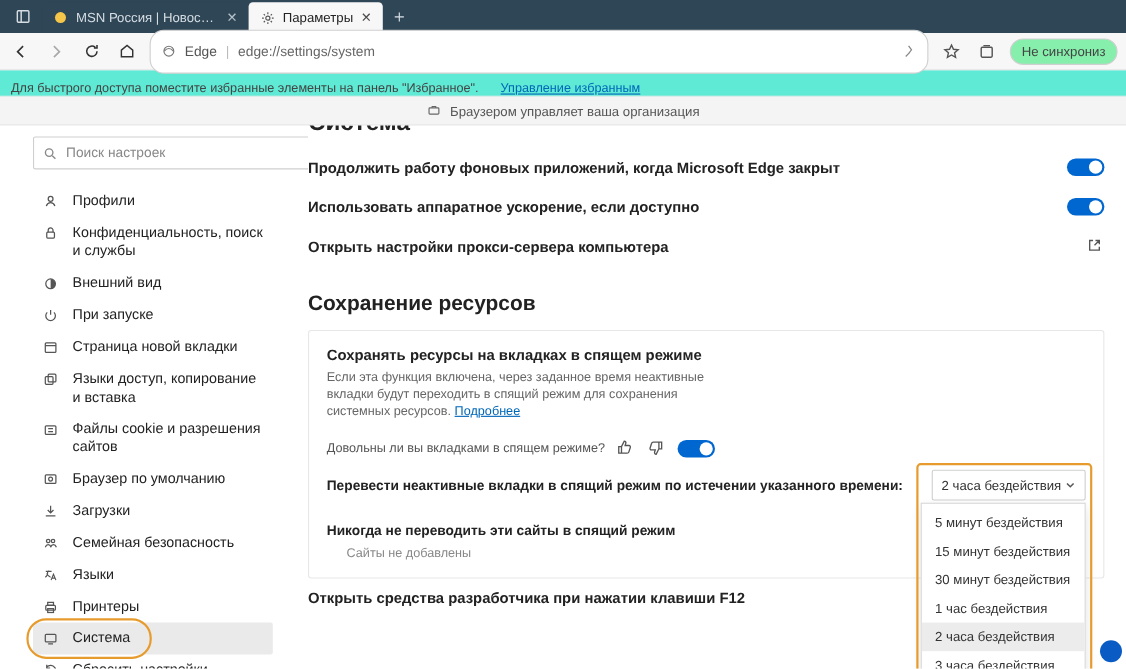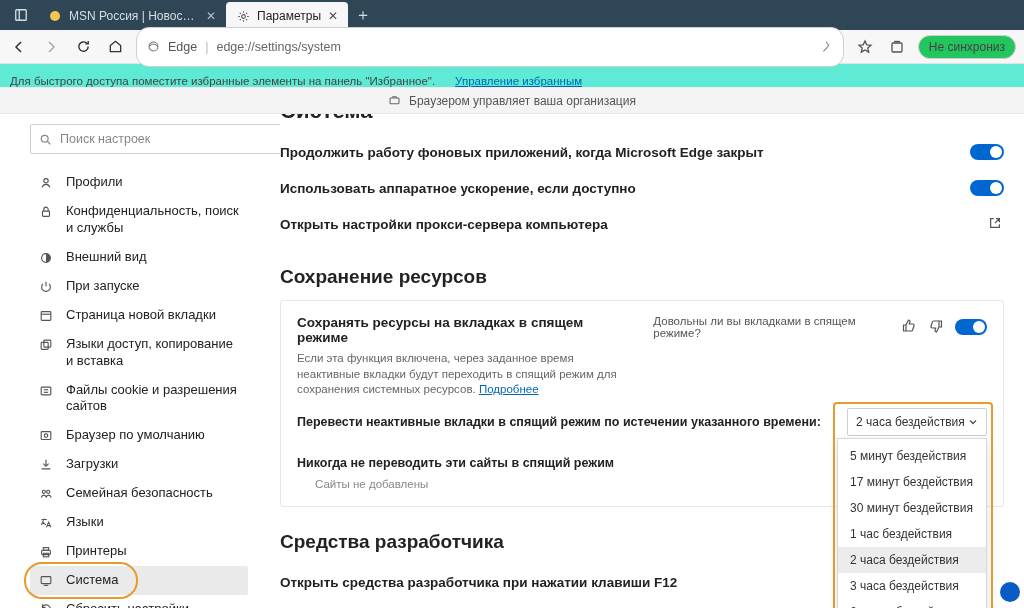--- a/index.html
+++ b/index.html
@@ -15,21 +15,21 @@
   .tab .title { white-space: nowrap; overflow: hidden; text-overflow: ellipsis; max-width: 130px; font-size: 12px; }
   .tab .close { font-size: 12px; opacity: .8; }
   .newtab { width: 30px; height: 30px; display:flex; align-items:center; justify-content:center; color:#d6dee4; font-size: 16px; }
 
   
   .toolbar { height: 34px; background: #f7f7f7; border-bottom: 1px solid #e3e3e3; display:flex; align-items:center; padding: 0 8px; gap: 10px; }
   .ticon { width: 22px; height: 22px; display:flex; align-items:center; justify-content:center; color:#555; }
   .address { flex: 1; height: 40px; border: 1px solid #cfcfcf; border-radius: 13px; display:flex; align-items:center; padding: 0 10px; gap: 8px; background:#fff; color:#555; font-size: 12.5px; }
   .address .sep { color:#bbb; }
   .addr-tail { display:flex; align-items:center; gap:10px; }
-  .syncbtn { border:1px solid #cfcfcf; border-radius: 12px; height:24px; padding:0 10px; display:flex; align-items:center; font-size:12px; color:#444; background:#22c55e; }
+  .syncbtn { border:1px solid #cfcfcf; border-radius: 12px; height:24px; padding:0 10px; display:flex; align-items:center; font-size:12px; color:#444; background:#86efac; }
 
   
   .favhint { height: 24px; background:#5eead4; border-bottom:1px solid #ececec; display:flex; align-items:flex-end; padding:0 10px; font-size:11.5px; color:#444; }
   .favhint a { color:#0067b8; text-decoration:underline; margin-left:20px; }
 
   
   .orgbanner { height: 26px; background:#f4f4f4; border-bottom:1px solid #e7e7e7; display:flex; align-items:center; justify-content:center; gap:8px; color:#555; font-size:12px; }
 
   
   .body { display:flex; height: calc(608px - 30px - 34px - 24px - 26px); }
@@ -46,21 +46,21 @@
   .sectionTitleCut { font-size:22px; font-weight:600; color:#222; margin-top:-8px; margin-bottom:10px; overflow:hidden; height:18px; display:flex; align-items:flex-end; }
   .row { display:flex; align-items:center; justify-content:space-between; padding: 10px 0; }
   .row .label { font-size:13.5px; font-weight:600; color:#222; }
   .toggle { width:34px; height:16px; border-radius:8px; background:#0067d0; position:relative; }
   .toggle::after { content:""; width:12px; height:12px; border-radius:50%; background:#fff; position:absolute; top:2px; right:2px; }
   .extlink { width:16px; height:16px; color:#555; }
 
   h2.section { font-size:19px; font-weight:600; margin: 24px 0 12px; }
 
   .card { border:1px solid #e7e7e7; border-radius:3px; padding: 14px 16px 8px; }
-  .card .cardhead { display:flex; align-items:flex-start; justify-content:flex-start; gap:16px; }
+  .card .cardhead { display:flex; align-items:flex-start; justify-content:flex-start; gap:16px;flex-direction:column; }
   .card .cardtitle { font-size:13.5px; font-weight:600; }
   .card .carddesc { font-size:11.5px; color:#666; margin-top:6px; max-width:360px; line-height:1.35; }
   .card .carddesc a { color:#0067b8; text-decoration:underline; }
   .feedback { display:flex; align-items:center; gap:10px; font-size:11.5px; color:#555; }
   .thumbs { width:18px; height:18px; color:#555; }
 
   .subrow { display:flex; align-items:center; justify-content:space-between; padding:10px 0 4px; }
   .subrow .slabel { font-size:12.5px; font-weight:600; }
   .nosites { font-size:11.5px; color:#888; padding: 4px 0 8px 18px; }
 
@@ -374,38 +374,37 @@
           <div class="ddbtn">
             <span>2 часа бездействия</span>
             <span>
                 <svg width="10" height="10" viewBox="0 0 10 10" fill="none" stroke="#555" stroke-width="1.4">
                   <path d="M2 3.5 5 6.5 8 3.5"></path>
                 </svg>
               </span>
           </div>
           <div class="ddmenu">
             <div class="opt">5 минут бездействия</div>
-            <div class="opt">17 минут бездействия</div>
+            <div class="opt">15 минут бездействия</div>
             <div class="opt">30 минут бездействия</div>
             <div class="opt">1 час бездействия</div>
             <div class="opt sel">2 часа бездействия</div>
             <div class="opt">3 часа бездействия</div>
             <div class="opt">6 часов бездействия</div>
           </div>
           <div class="ddhighlight" style="top:-6px; right:-6px; width:160px; height:222px;"></div>
         </div>
       </div>
 
       <div class="subrow" style="padding-top:16px;">
         <span class="slabel">Никогда не переводить эти сайты в спящий режим</span>
       </div>
       <div class="nosites">Сайты не добавлены</div>
     </div>
 
-    <h2 class="section">Средства разработчика</h2>
 
     <div class="row" style="padding-bottom:0;">
       <span class="label">Открыть средства разработчика при нажатии клавиши F12</span>
     </div>
 
     <div class="chatbubble"></div>
   </div>
 </div>
 
 </body></html>

